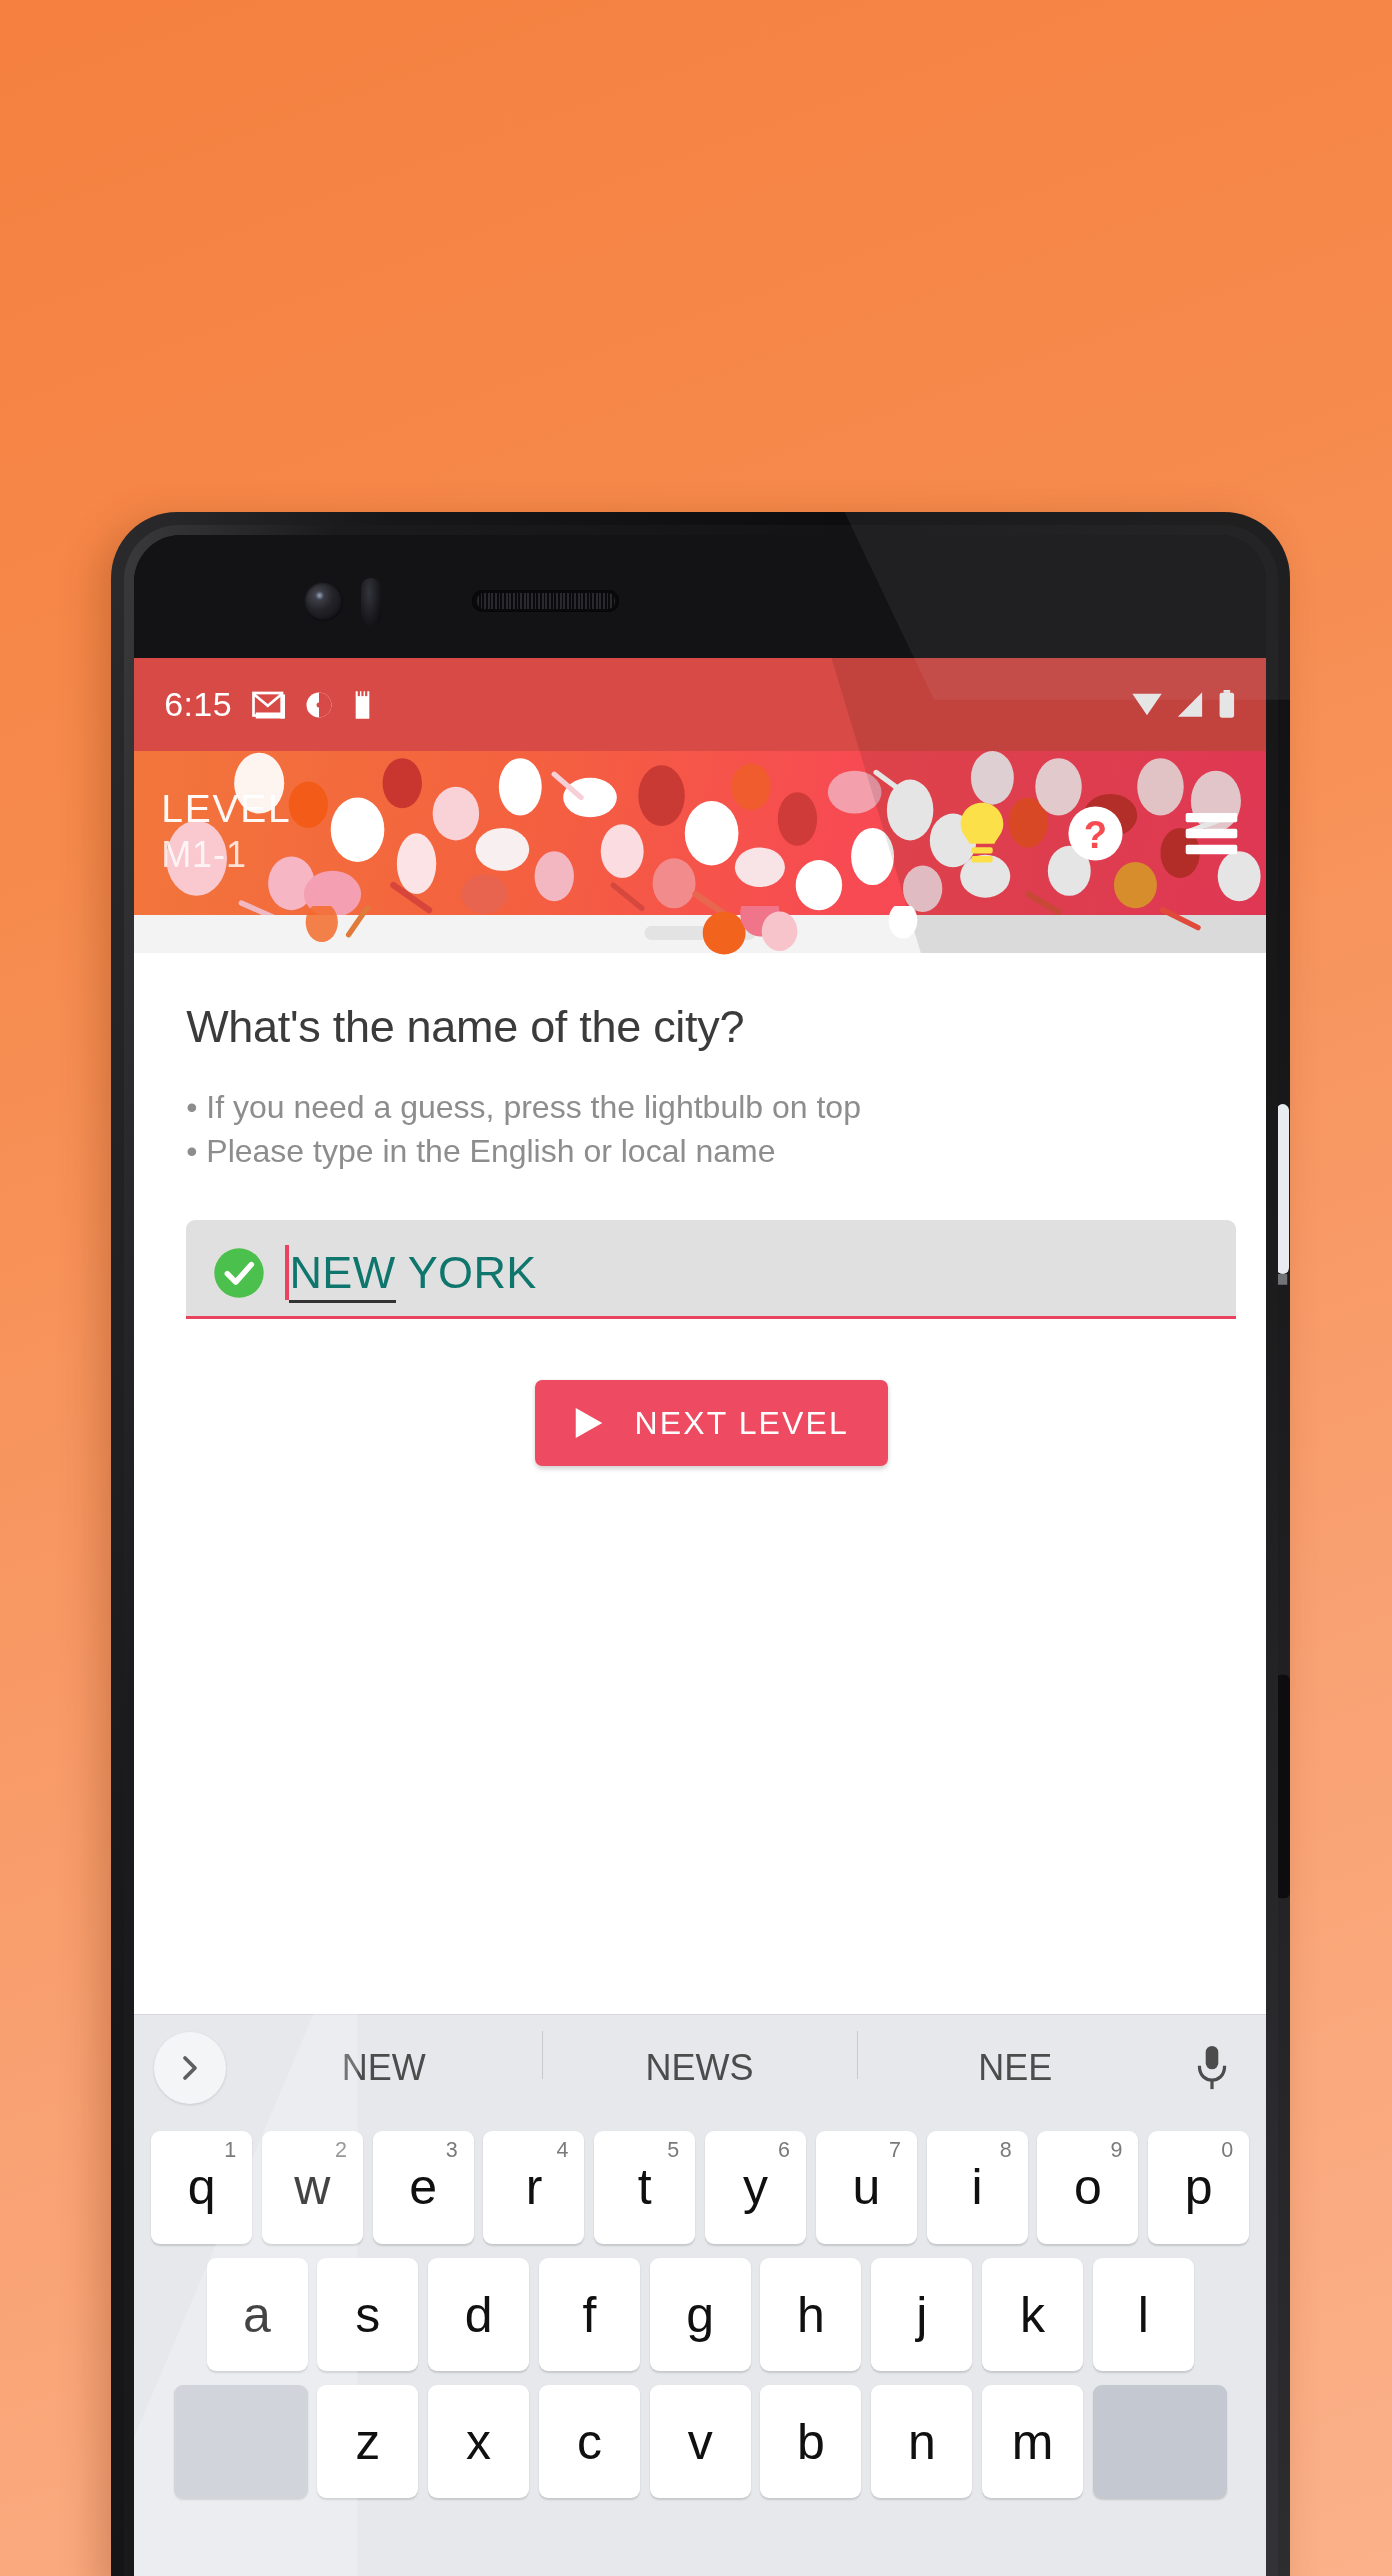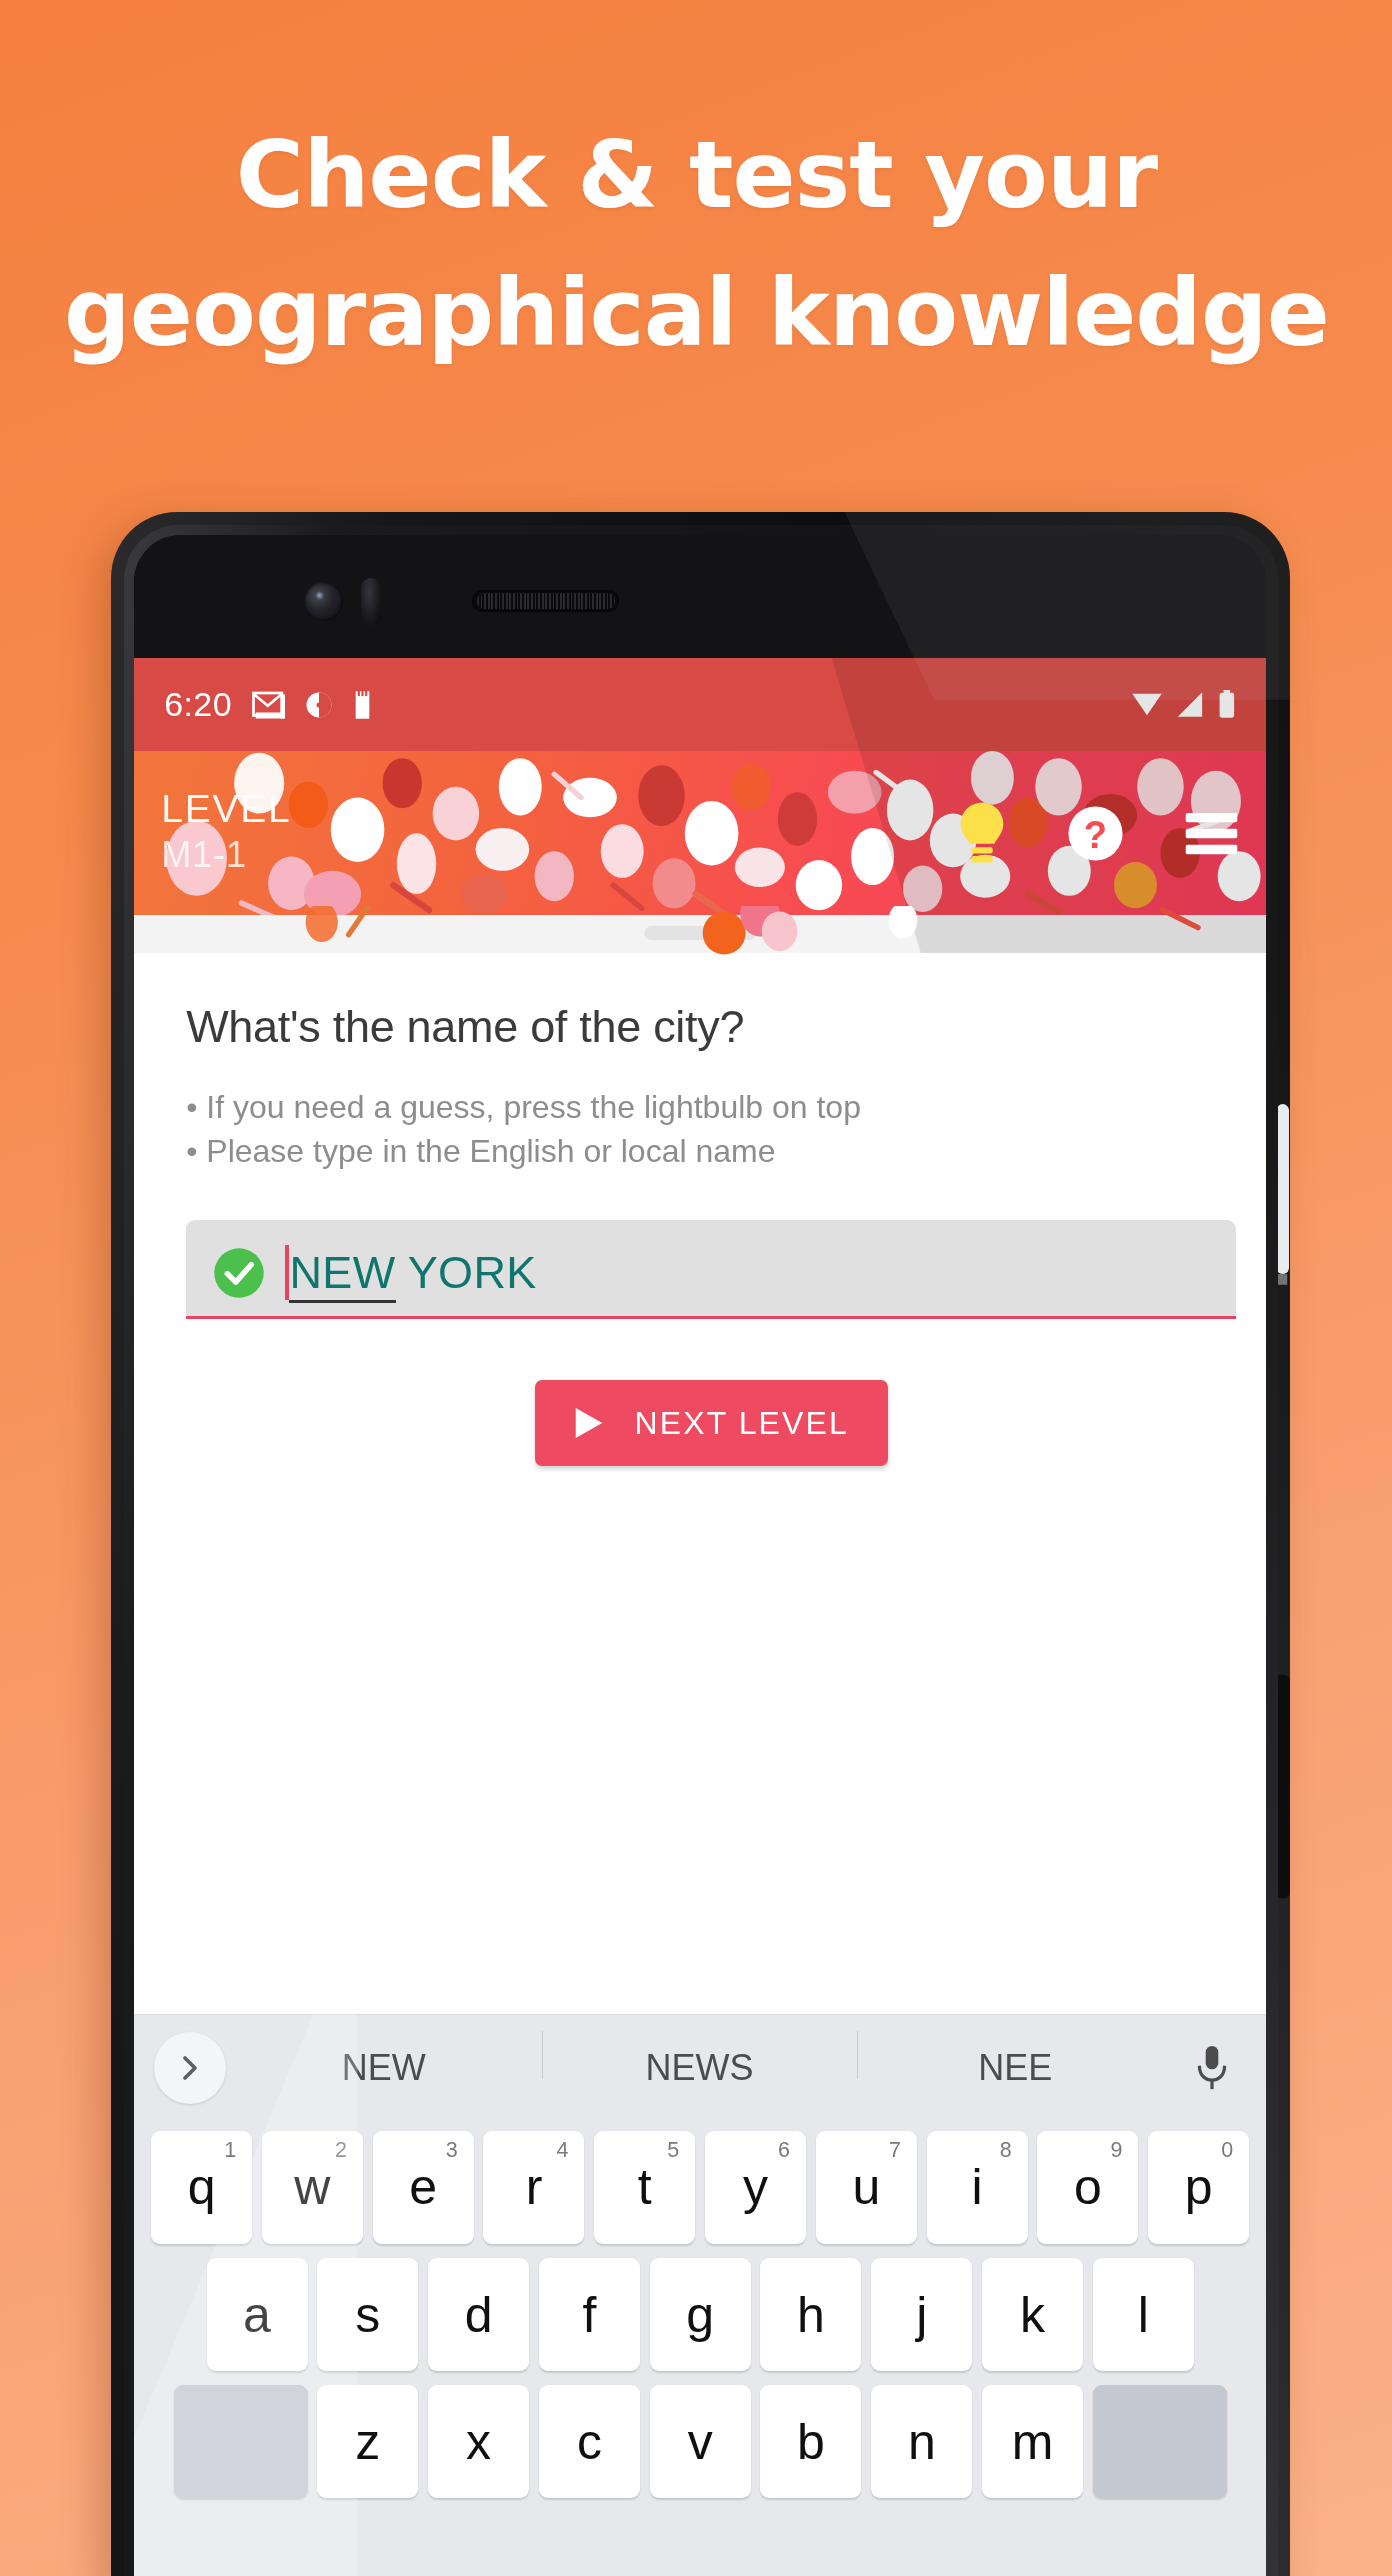--- a/index.html
+++ b/index.html
@@ -250,24 +250,20 @@
     position:absolute; top: 7.2px; right: 16px;
     font-size: 21.5px; color: #7a7a7a;
   }
   .key.wide { width: 134px; background: #C4C8D0; }
 </style>
 </head>
 <body>
 
 <div id="stage">
 
-  <div class="headline">
-    <span class="l1">Check &amp; test your</span>
-    <span class="l2">geographical knowledge</span>
-  </div>
 
   <div id="phone">
 
     <svg class="sidebtns" width="1179" height="2075" style="position:absolute;left:0;top:0;" viewBox="0 0 1318 2320">
       <rect x="1303" y="662" width="14" height="190" rx="7" fill="#E8EBEF"></rect>
       <rect x="1303" y="852" width="12" height="12" fill="#c9ccd1" opacity="0.5"></rect>
       <rect x="1302" y="1300" width="16" height="250" rx="6" fill="#0d0d10"></rect>
     </svg>
 
     <div id="phone-inner">
@@ -275,21 +271,21 @@
 
         <div id="sensorbar">
           <div class="cam"></div>
           <div class="sensor"></div>
           <div class="speaker"></div>
         </div>
 
         <div id="screen">
 
           <div id="statusbar">
-            <span class="clock">6:20</span>
+            <span class="clock">6:15</span>
             <span class="sb-icons-left">
               <svg class="sbi" width="36" height="30" viewBox="0 0 24 20">
                 <rect x="1" y="2" width="19" height="15" fill="none" stroke="#fff" stroke-width="1.8"></rect>
                 <path d="M1.5 3 L10.5 10.5 L19.5 3" fill="none" stroke="#fff" stroke-width="1.8"></path>
                 <rect x="2.5" y="15" width="19" height="4" fill="#fff"></rect>
                 <rect x="19" y="3" width="3" height="16" fill="#fff"></rect>
               </svg>
               <svg class="sbi" width="30" height="30" viewBox="0 0 24 24">
                 <circle cx="12" cy="12" r="10" fill="#fff"></circle>
                 <path d="M12 2 A10 10 0 0 1 12 22 Z" fill="#D84A46"></path>

